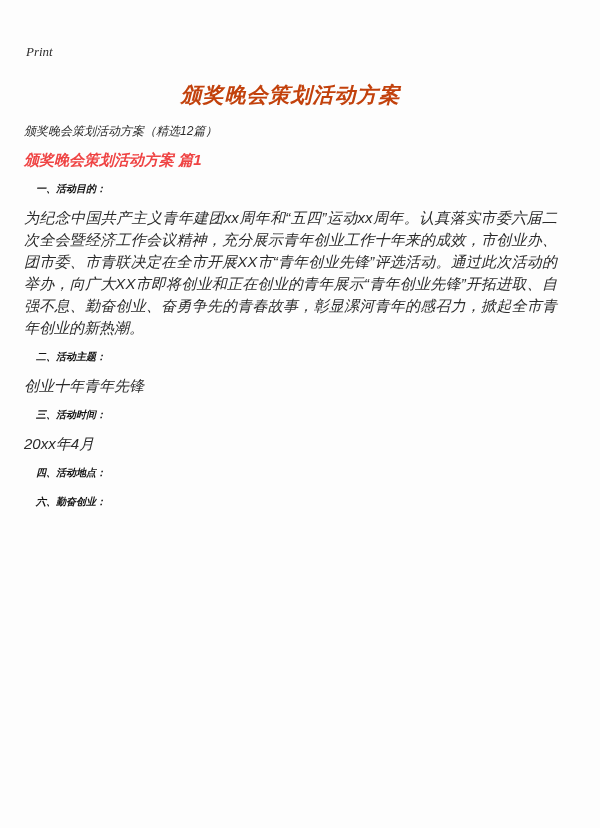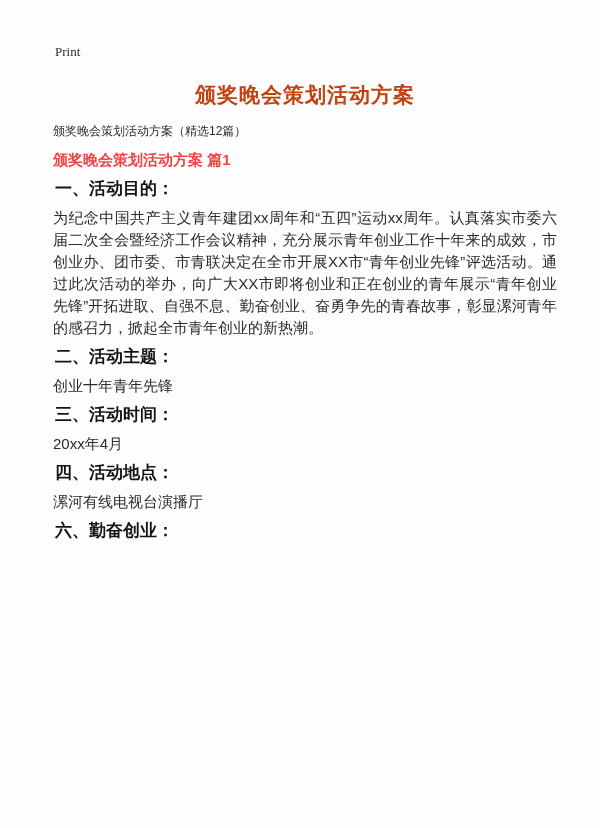--- a/index.html
+++ b/index.html
@@ -4,21 +4,21 @@
 <style>
   html, body { margin: 0; padding: 0; }
   body {
     width: 600px;
     height: 828px;
     background: #fdfdfd;
     color: #2b2b2b;
     font-family: "Liberation Sans", "DejaVu Sans", sans-serif;
     overflow: hidden;
   }
-  .doc { padding: 42px 43px 0 53px; }
+  .doc { padding: 42px 43px 0 24px; font-style: italic; }
   .print-link {
     font-family: "Liberation Serif", "DejaVu Serif", serif;
     font-size: 13px;
     line-height: 16px;
     margin: 0 0 22px 2px;
     color: #2e2e2e;
     display: inline-block;
   }
   .title {
     font-size: 21px;
@@ -36,25 +36,25 @@
     color: #2b2b2b;
   }
   .article-heading {
     font-size: 15px;
     line-height: 22px;
     font-weight: bold;
     color: #ef4444;
     margin: 0 0 7px 0;
   }
   .sec-heading {
-    font-size: 17px;
+    font-size: 10px;
     line-height: 22px;
     font-weight: bold;
     color: #141414;
-    margin: 0 0 7px 2px;
+    margin: 0 0 7px 12px;
   }
   .para {
     font-size: 15px;
     line-height: 22px;
     margin: 0 0 7px 0;
     text-align: justify;
     color: #2b2b2b;
   }
   section { margin: 0; }
 </style>
@@ -81,21 +81,20 @@
     <p class="para">创业十年青年先锋</p>
   </section>
 
   <section>
     <h3 class="sec-heading">三、活动时间：</h3>
     <p class="para">20xx年4月</p>
   </section>
 
   <section>
     <h3 class="sec-heading">四、活动地点：</h3>
-    <p class="para">漯河有线电视台演播厅</p>
   </section>
 
 
   <section>
     <h3 class="sec-heading">六、勤奋创业：</h3>
   </section>
 
 </div>
 
 </body></html>

